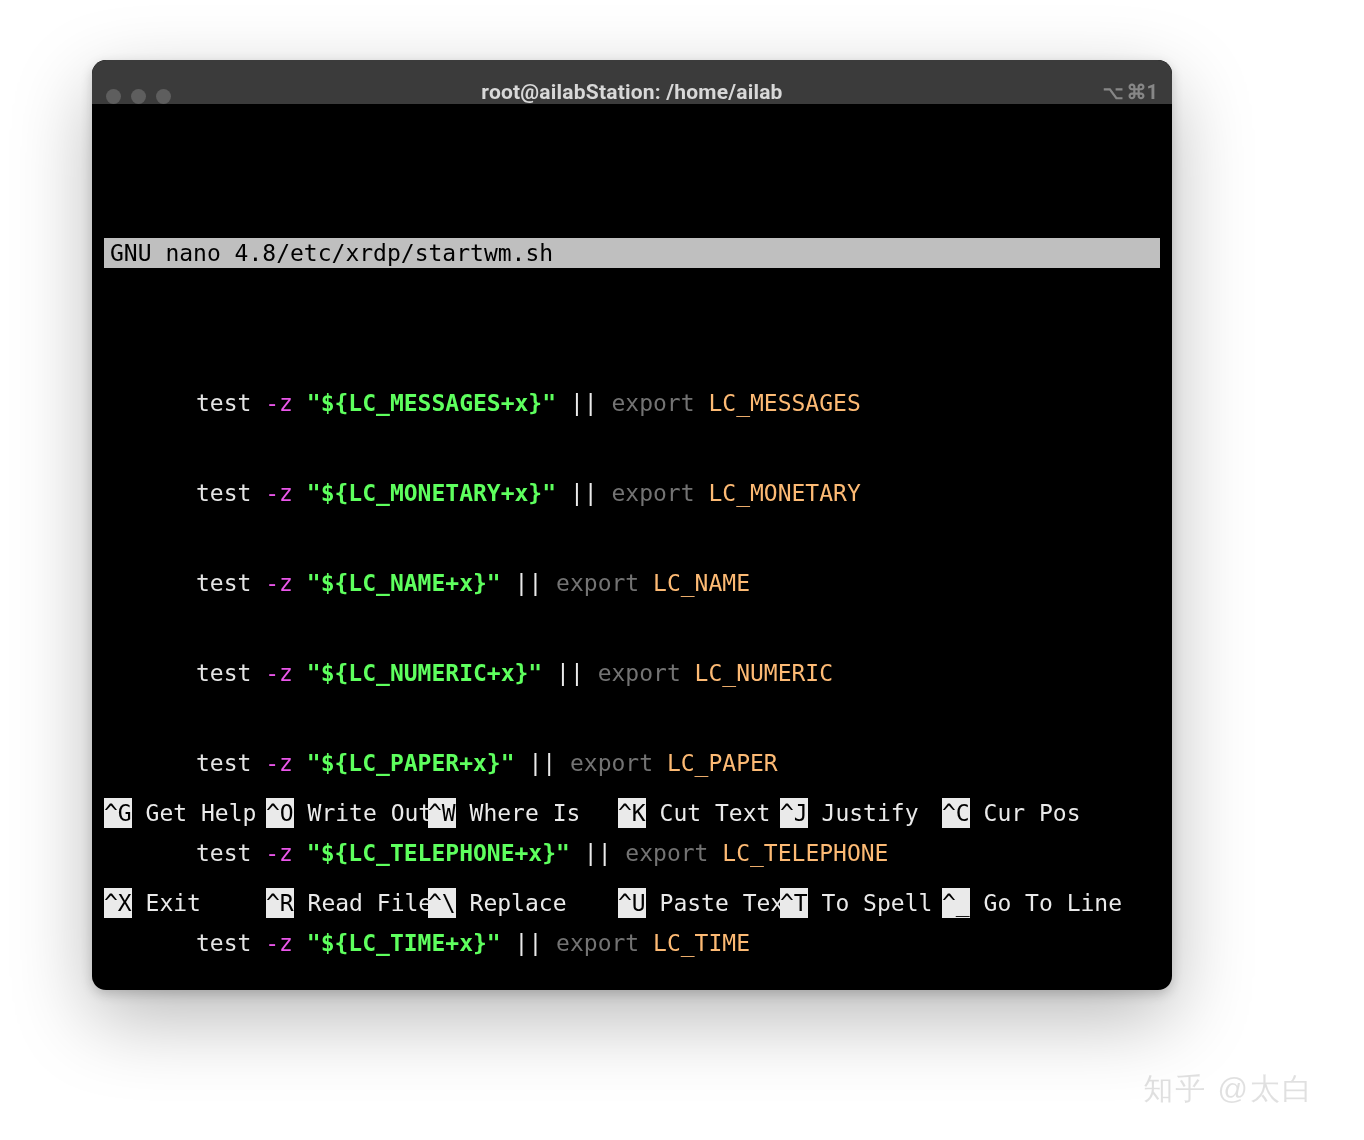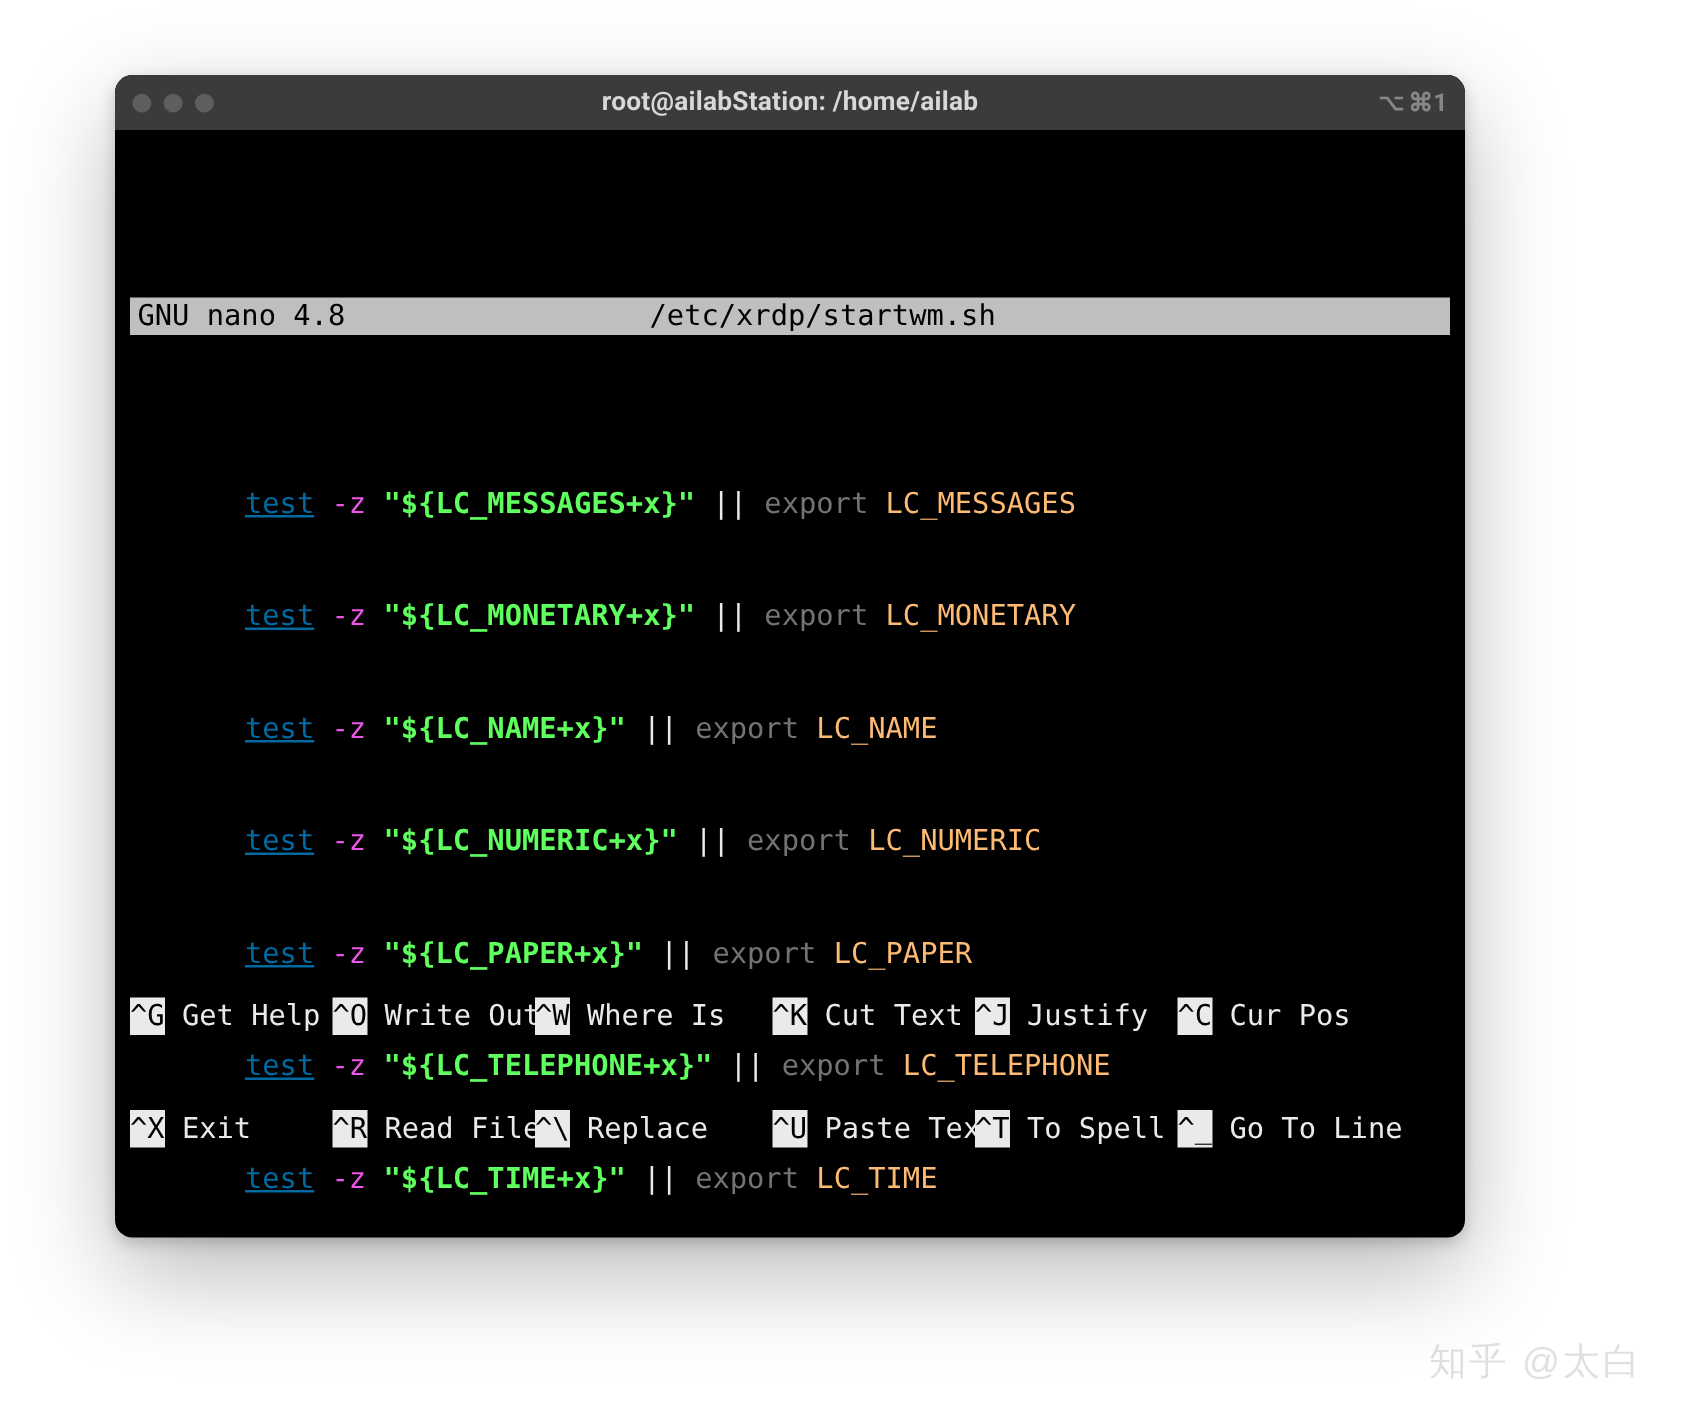--- a/index.html
+++ b/index.html
@@ -20,21 +20,21 @@
     border-radius: 14px;
     box-shadow: 0 28px 80px rgba(0,0,0,0.28), 0 4px 12px rgba(0,0,0,0.18);
     overflow: hidden;
     background: #000;
   }
 
   .titlebar {
     height: 44px;
     background: #3b3b3b;
     display: flex;
-    align-items: center;
+    align-items: flex-end;
     padding: 0 14px;
     position: relative;
     border-top-left-radius: 14px;
     border-top-right-radius: 14px;
   }
 
   .traffic {
     display: flex;
     gap: 10px;
     align-items: center;
@@ -78,26 +78,26 @@
   }
 
   .headerbar {
     background: #bfbfbf;
     color: #000;
     display: flex;
     height: 30px;
     line-height: 30px;
   }
   .hb-left { padding-left: 6px; }
-  .hb-center { flex: 1; text-align: center; padding-right: 120px; }
+  .hb-center { flex: 1; text-align: left; padding-right: 120px; }
 
   .line { height: 30px; }
 
   
-  .kw-test   { color: #0369a1; text-decoration: underline; }
+  .kw-test   { color: #e5e5e5; }
   .flag      { color: #e956e9; }   
   .str       { color: #5eff5e; font-weight: 700; } 
   .pipe      { color: #eaeaea; }
   .var       { color: #fdba74; }
   .grn       { color: #737373; }
 
   .shortcuts {
     position: absolute;
     left: 12px;
     right: 12px;

